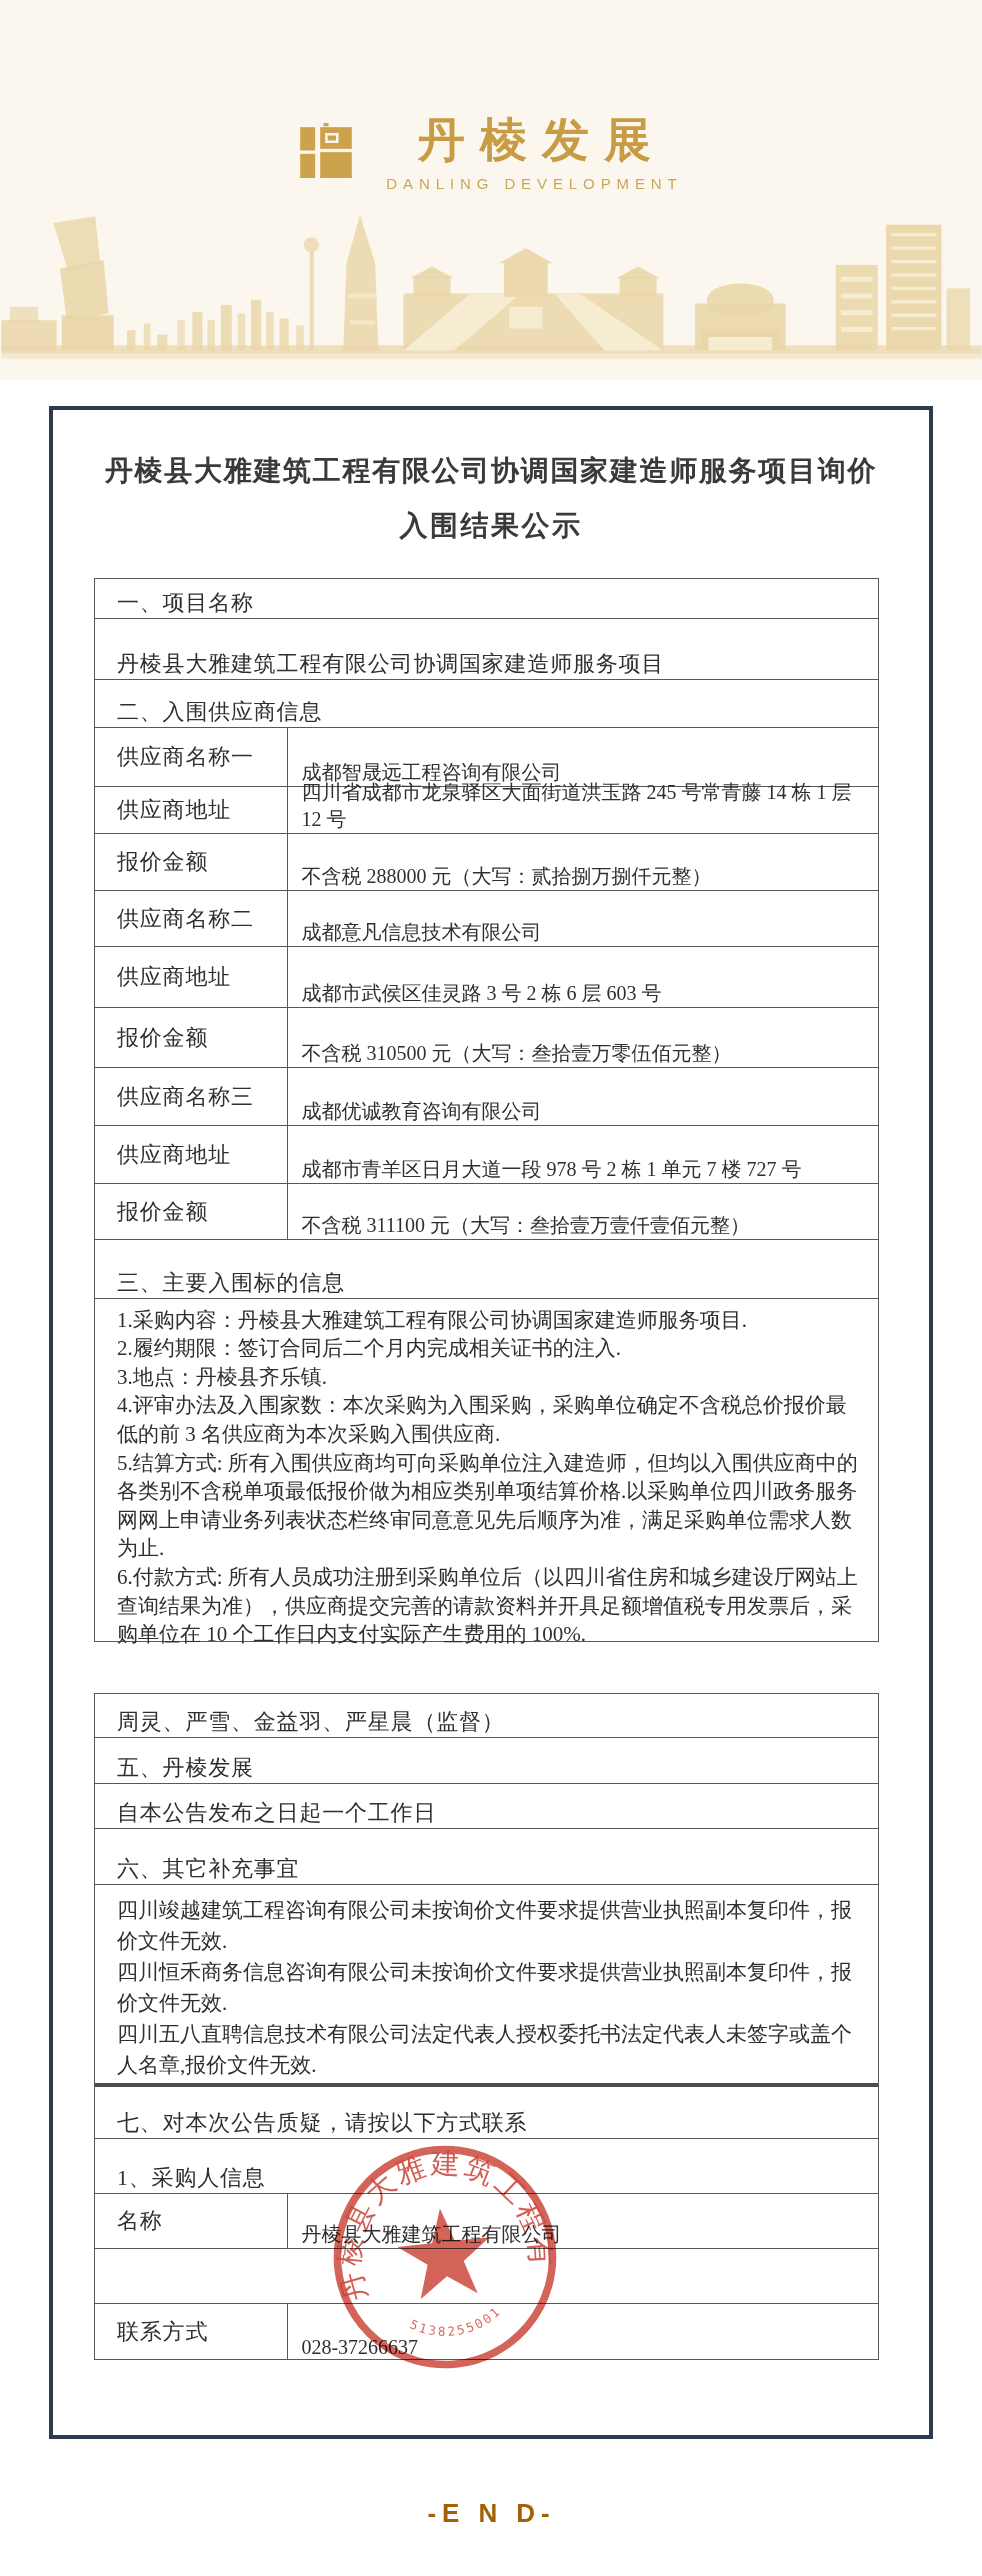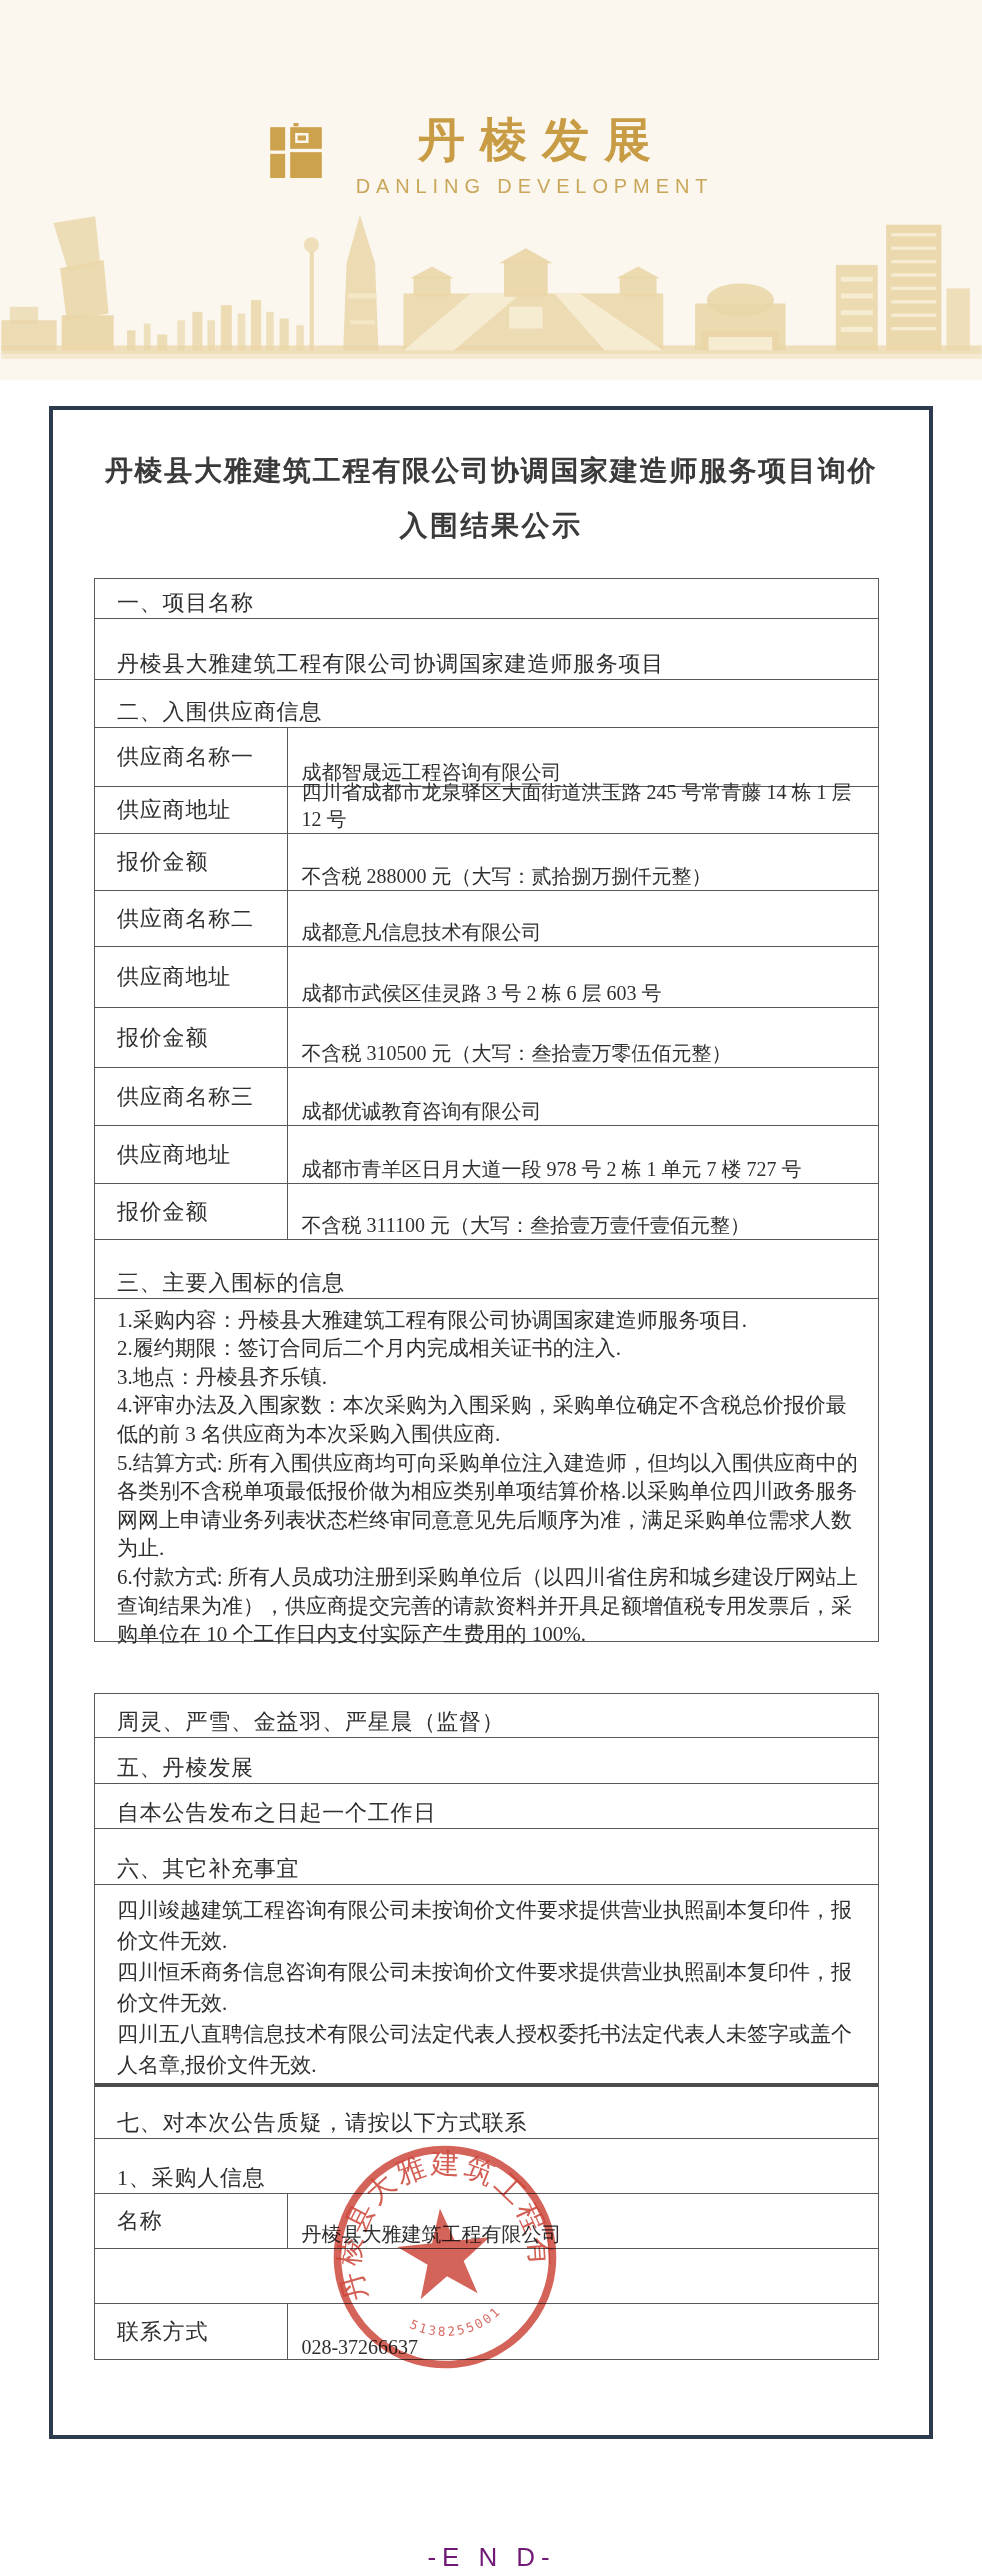--- a/index.html
+++ b/index.html
@@ -6,39 +6,39 @@
   body{
     width:983px;height:2576px;position:relative;background:#ffffff;
     font-family:"Liberation Serif","DejaVu Serif",serif;color:#323232;overflow:hidden;
   }
   
   .header{position:absolute;left:0;top:0;width:983px;height:380px;background:#fbf7ee;}
   .brand{position:absolute;left:0;top:116px;width:100%;display:flex;justify-content:center;align-items:flex-start;gap:34px;}
   .logo{width:52px;height:55px;margin-top:6.7px;}
   .brand-text{text-align:center;}
   .brand-cn{font-size:47px;font-weight:bold;color:#c89c44;letter-spacing:15px;padding-left:15px;line-height:1.05;}
-  .brand-en{margin-top:10px;font-size:20px;color:#c9a75a;letter-spacing:5.9px;font-family:"Liberation Sans",sans-serif;}
+  .brand-en{margin-top:10px;font-size:15px;color:#c9a75a;letter-spacing:5.9px;font-family:"Liberation Sans",sans-serif;}
   .skyline{position:absolute;left:0;bottom:11.8px;display:block;}
   
   .frame{position:absolute;left:49px;top:406px;width:876px;height:2025px;border:4.2px solid #2c3b4d;background:#ffffff;}
   .title1{position:absolute;top:42px;left:0;width:100%;text-align:center;font-size:28px;font-weight:bold;color:#3a3a3a;letter-spacing:1.7px;}
   .title2{position:absolute;top:97px;left:0;width:100%;text-align:center;font-size:28px;font-weight:bold;color:#3a3a3a;letter-spacing:2.5px;}
   .tbl{position:absolute;left:41px;width:783px;border:1.7px solid #585858;background:#fff;}
   .tbl1{top:168px;}
   .tbl2{top:1283px;}
   .row{box-sizing:border-box;border-bottom:1.7px solid #585858;display:flex;align-items:flex-end;font-size:22px;color:#2f2f2f;}
   .row:last-child{border-bottom:none;}
   .head{padding-left:22px;letter-spacing:0.8px;}
   .kv .label{width:193px;align-self:stretch;display:flex;align-items:center;padding-left:22px;border-right:1.7px solid #585858;box-sizing:border-box;letter-spacing:0.8px;}
   .kv .value{flex:1;padding-left:13.4px;padding-right:6.7px;font-size:20px;}
   .para{display:block;padding:6.7px 18.5px 0 22px;font-size:21px;line-height:28.6px;align-items:flex-start;}
   .para p{margin:0;}
   .para6{padding-top:10px;line-height:31px;border-bottom:4.2px solid #4c4c4c;}
   .seal{position:absolute;left:266px;top:1721px;width:252px;height:252px;mix-blend-mode:multiply;opacity:.92;transform:rotate(-6deg);}
-  .endmark{position:absolute;top:2498px;left:0;width:100%;text-align:center;font-size:26px;font-weight:normal;letter-spacing:5.9px;color:#701a75;font-family:"Liberation Sans",sans-serif;margin-top:44px;}
+  .endmark{position:absolute;top:2498px;left:0;width:100%;text-align:center;font-size:26px;font-weight:bold;letter-spacing:5.9px;color:#a16207;font-family:"Liberation Sans",sans-serif;}
 </style>
 </head>
 <body>
 
 <div class="header">
   <div class="brand">
     <svg class="logo" viewBox="0 0 62 66" xmlns="http://www.w3.org/2000/svg">
       <rect x="28" y="0" width="6" height="4" fill="#cda24c"></rect>
       <rect x="0" y="5" width="18" height="28" fill="#cda24c"></rect>
       <rect x="0" y="37" width="18" height="29" fill="#cda24c"></rect>

